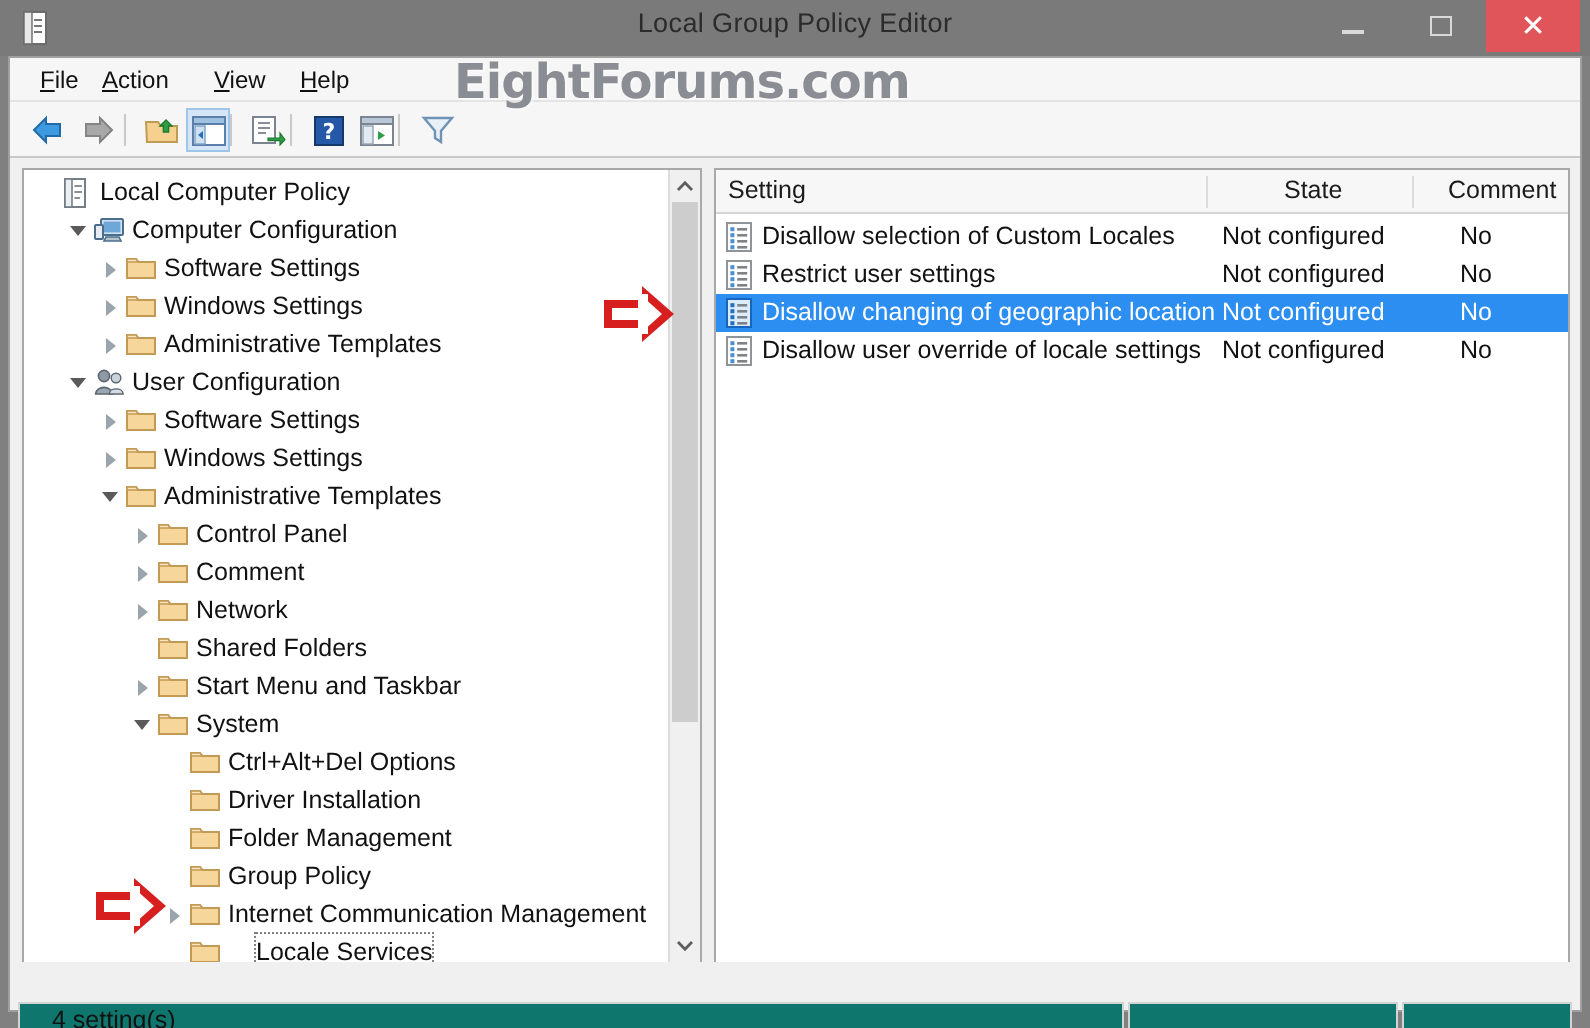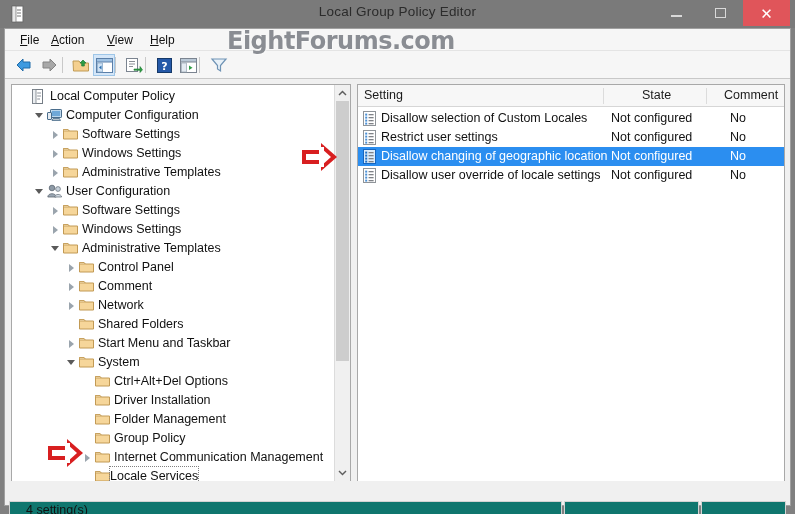--- a/index.html
+++ b/index.html
@@ -484,21 +484,21 @@
                   <path d="M0.5 2.5 L5 2.5 L6.2 4 L14.5 4 L14.5 12 L0.5 12 Z" fill="#f6d69a" stroke="#c29a55" stroke-width="1"></path>
                   <path d="M0.5 2.5 L5 2.5 L6.2 4 L0.5 4 Z" fill="#fbe6bd" stroke="#c29a55" stroke-width="0.8"></path>
                 </svg></div>
               <div class="t-label" style="left: 102px;">Internet Communication Management</div>
             </div>
             <div class="tree-row">
               <div class="t-icon" style="left: 83px;"><svg width="15" height="13" viewBox="0 0 15 13">
                   <path d="M0.5 2.5 L5 2.5 L6.2 4 L14.5 4 L14.5 12 L0.5 12 Z" fill="#f6d69a" stroke="#c29a55" stroke-width="1"></path>
                   <path d="M0.5 2.5 L5 2.5 L6.2 4 L0.5 4 Z" fill="#fbe6bd" stroke="#c29a55" stroke-width="0.8"></path>
                 </svg></div>
-              <div class="t-label sel" style="left: 98px;">Locale Services</div>
+              <div class="t-label sel" style="left: 116px;">Locale Services</div>
             </div>
           </div>
 
         <div class="vsb">
           <div class="vsb-up">
             <svg width="9" height="6" viewBox="0 0 9 6">
                 <path d="M1 5 L4.5 1.4 L8 5" fill="none" stroke="#5e5e5e" stroke-width="1.4"></path>
               </svg>
           </div>
           <div class="vsb-thumb" style="top:16px;height:260px;"></div>

